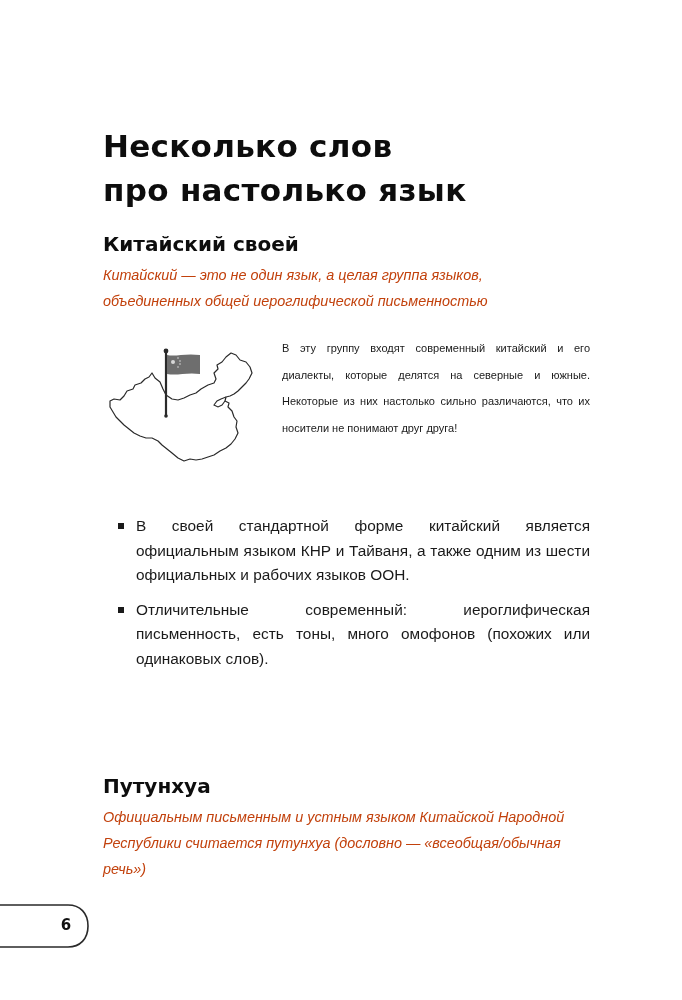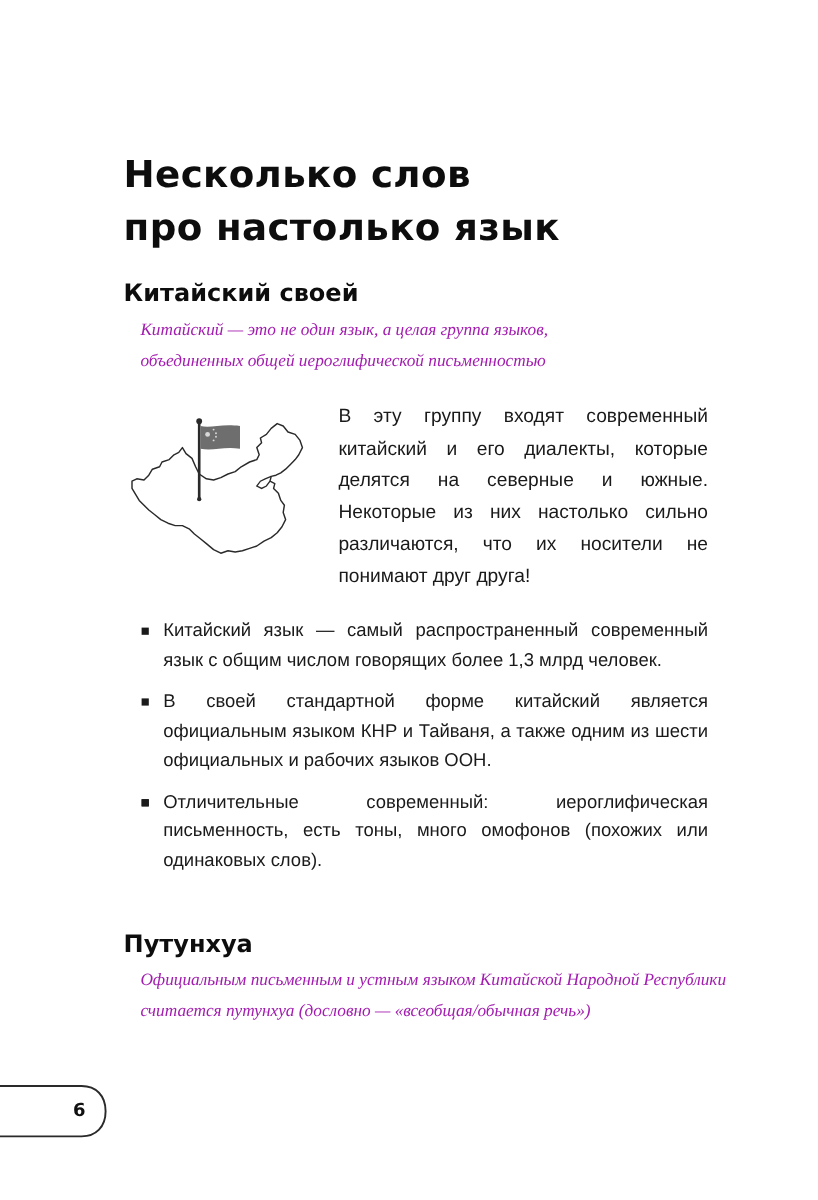--- a/index.html
+++ b/index.html
@@ -12,30 +12,30 @@
     font-size: 31px; line-height: 44px; letter-spacing: 0.3px; color: #0d0d0d; margin: 0;
   }
   .chapter-title span { display: block; }
 
   .h2 {
     position: absolute; left: 103px; margin: 0;
     font-family: "DejaVu Sans", sans-serif; font-weight: bold;
     font-size: 20px; line-height: 26px; color: #0d0d0d;
   }
   .lead {
-    position: absolute; left: 117px; width: 490px; margin: 0;
-    font-family: Liberation Serif, serif; font-style: italic;
-    font-size: 14.4px; line-height: 26px; color: #a21caf;
+    position: absolute; left: 103px; width: 490px; margin: 0;
+    font-family: Liberation Sans, sans-serif; font-style: italic;
+    font-size: 14.4px; line-height: 26px; color: #c2410c;
   }
 
   .map-figure { position: absolute; left: 100px; top: 345px; width: 170px; height: 125px; }
 
   .side-text {
     position: absolute; left: 282px; top: 335px; width: 308px; margin: 0;
-    font-family: "Liberation Sans", sans-serif; font-size: 16px;
+    font-family: "Liberation Sans", sans-serif; font-size: 11px;
     line-height: 26.5px; text-align: justify; color: #1a1a1a;
   }
 
   .bullets { position: absolute; left: 118px; top: 514px; width: 472px; margin: 0; padding: 0; list-style: none; }
   .bullet {
     position: relative; padding-left: 18px; margin-bottom: 10px;
     font-family: "Liberation Sans", sans-serif; font-size: 15.4px;
     line-height: 24.5px; text-align: justify; color: #1a1a1a;
   }
   .bullet-marker {
@@ -90,24 +90,20 @@
         <circle cx="78" cy="22" r="0.8"></circle>
       </g>
     </svg>
   </div>
 
   <p class="side-text">В эту группу входят современный китайский и его диалекты, которые делятся на северные и южные. Некоторые из них настолько сильно различаются, что их носители не понимают друг друга!</p>
 
   <ul class="bullets">
     <li class="bullet">
       <span class="bullet-marker"></span>
-      <span>Китайский язык — самый распространенный современный язык с общим числом говорящих более 1,3 млрд человек.</span>
-    </li>
-    <li class="bullet">
-      <span class="bullet-marker"></span>
       <span>В своей стандартной форме китайский является официальным языком КНР и Тайваня, а также одним из шести официальных и рабочих языков ООН.</span>
     </li>
     <li class="bullet">
       <span class="bullet-marker"></span>
     </li>
     <li class="bullet">
       <span class="bullet-marker"></span>
       <span>Отличительные современный: иероглифическая письменность, есть тоны, много омофонов (похожих или одинаковых слов).</span>
     </li>
   </ul>

